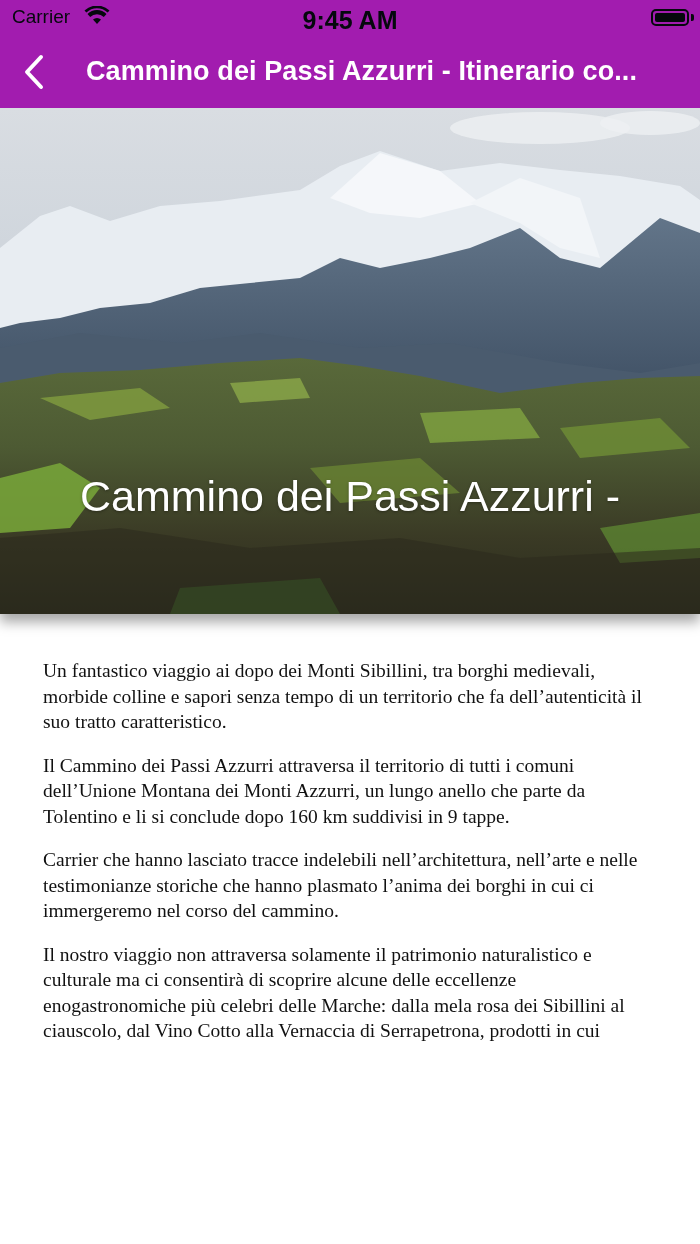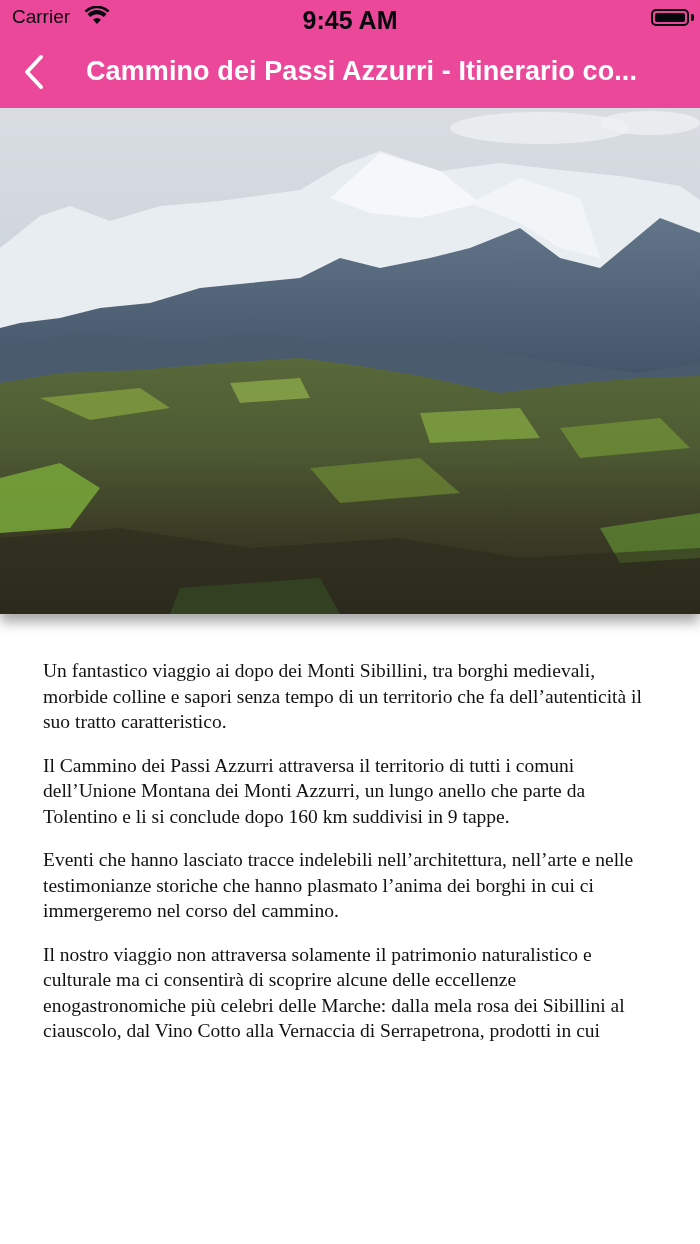--- a/index.html
+++ b/index.html
@@ -1,21 +1,21 @@
 <!DOCTYPE html>
 <html><head>
   <meta charset="utf-8">
   <style>
     * { box-sizing: border-box; margin: 0; padding: 0; }
     html, body { width: 700px; height: 1244px; overflow: hidden; background: #ffffff; }
     body { position: relative; font-family: "Liberation Sans", sans-serif; }
 
     .topbar {
       position: absolute; left: 0; top: 0; width: 700px; height: 108px;
-      background: #ec4899; z-index: 3;
+      background: #a21caf; z-index: 3;
     }
     .status-bar {
       position: absolute; left: 0; top: 0; width: 700px; height: 36px;
     }
     .carrier {
       position: absolute; left: 12px; top: 6px; font-size: 19px; color: #05080d;
       font-family: "Liberation Sans", sans-serif;
     }
     .wifi { position: absolute; left: 84px; top: 6px; width: 26px; height: 20px; }
     .time {
@@ -127,21 +127,22 @@
     <path d="M420 305 L520 300 L540 330 L430 335 Z" fill="#7ea03f" opacity="0.85"></path>
     <path d="M560 320 L660 310 L690 340 L580 350 Z" fill="#6f8f36" opacity="0.8"></path>
     <path d="M0 370 L60 355 L100 380 L70 420 L0 425 Z" fill="#79a83a" opacity="0.85"></path>
     <path d="M310 360 L420 350 L460 385 L340 395 Z" fill="#6d8a33" opacity="0.7"></path>
     <path d="M600 420 L700 405 L700 450 L620 455 Z" fill="#5f8a33" opacity="0.75"></path>
     <path d="M180 480 L320 470 L340 506 L170 506 Z" fill="#3f6a2a" opacity="0.8"></path>
 
     <path d="M0 430 L120 420 L250 440 L400 430 L520 450 L700 440 L700 506 L0 506 Z" fill="#2b2a1d" opacity="0.55"></path>
   </svg>
   <div class="hero-title">
+    <div>Cammino dei Passi Azzurri -</div>
   </div>
 </div>
 
 <div class="content">
   <p>Un fantastico viaggio ai dopo dei Monti Sibillini, tra borghi medievali, morbide colline e sapori senza tempo di un territorio che fa dell’autenticità il suo tratto caratteristico.</p>
   <p>Il Cammino dei Passi Azzurri attraversa il territorio di tutti i comuni dell’Unione Montana dei Monti Azzurri, un lungo anello che parte da Tolentino e li si conclude dopo 160 km suddivisi in 9 tappe.</p>
-  <p>Eventi che hanno lasciato tracce indelebili nell’architettura, nell’arte e nelle testimonianze storiche che hanno plasmato l’anima dei borghi in cui ci immergeremo nel corso del cammino.</p>
+  <p>Carrier che hanno lasciato tracce indelebili nell’architettura, nell’arte e nelle testimonianze storiche che hanno plasmato l’anima dei borghi in cui ci immergeremo nel corso del cammino.</p>
   <p>Il nostro viaggio non attraversa solamente il patrimonio naturalistico e culturale ma ci consentirà di scoprire alcune delle eccellenze enogastronomiche più celebri delle Marche: dalla mela rosa dei Sibillini al ciauscolo, dal Vino Cotto alla Vernaccia di Serrapetrona, prodotti in cui</p>
 </div>
 
 </body></html>

